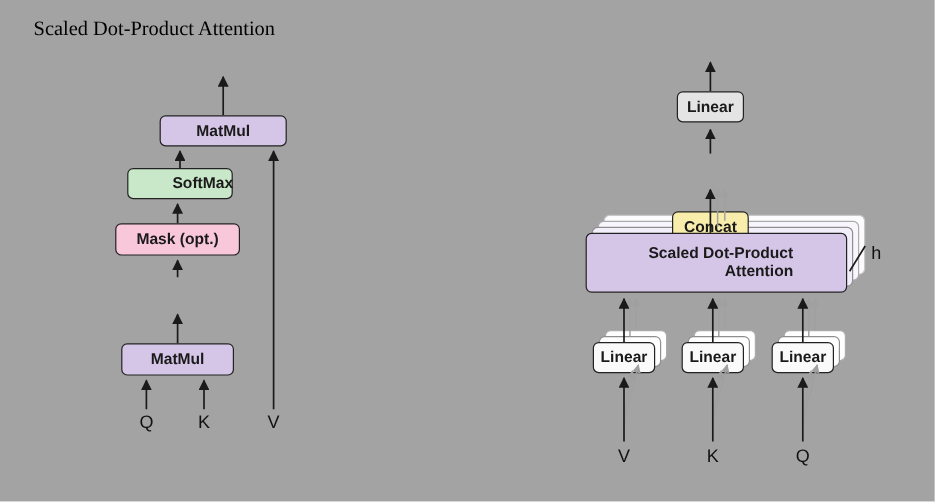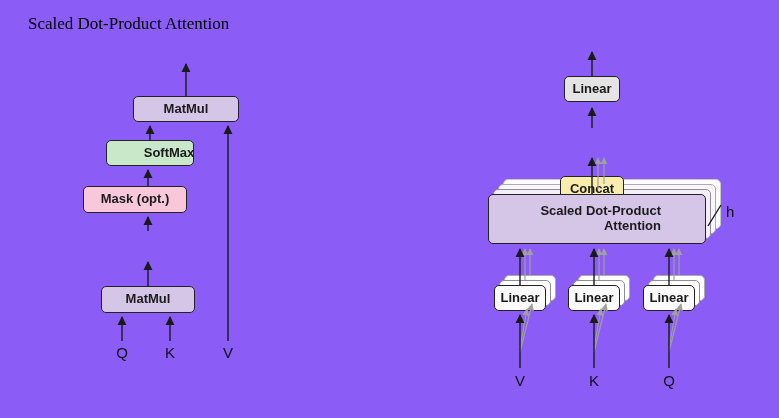--- a/index.html
+++ b/index.html
@@ -1,17 +1,17 @@
 <!DOCTYPE html>
 <html><head>
 <meta charset="utf-8">
 <style>
   html,body{margin:0;padding:0;background:#ffffff;}
   .canvas{
-    position:relative;width:779px;height:418px;background:#8b5cf6;overflow:hidden;
+    position:relative;width:779px;height:418px;background:#a3a3a3;overflow:hidden;
     font-family:"Liberation Sans", sans-serif;
   }
   .title{
     position:absolute;font-family:"Liberation Serif", serif;font-size:17px;color:#000;
     white-space:nowrap;
   }
   .left-title{left:28px;top:14px;}
   .right-title{left:612px;top:14px;transform:translateX(-50%);}
   .box{
     position:absolute;box-sizing:border-box;border:1.3px solid #222;border-radius:5px;
@@ -43,21 +43,21 @@
 </style>
 </head>
 <body>
 
 <div class="canvas">
 
   <div class="title left-title">Scaled Dot-Product Attention</div>
 
   <div class="box fill-purple" style="left:133px;top:96px;width:106px;height:26px">MatMul</div>
   <div class="box fill-green" style="left:106px;top:140px;width:88px;height:26px">SoftMax</div>
-  <div class="box fill-pink" style="left:83px;top:186px;width:104px;height:27px">Mask (opt.)</div>
+  <div class="box fill-pink" style="left:96px;top:186px;width:104px;height:27px">Mask (opt.)</div>
   <div class="box fill-purple" style="left:101px;top:286px;width:94px;height:27px">MatMul</div>
 
   <div class="io-label" style="left:110px;top:344px">Q</div>
   <div class="io-label" style="left:158px;top:344px">K</div>
   <div class="io-label" style="left:216px;top:344px">V</div>
 
   <div class="box fill-gray" style="left:564px;top:76px;width:56px;height:26px">Linear</div>
   <div class="box fill-concat" style="left:560px;top:128px;width:64px;height:26px">Concat</div>
 
   <div class="layer l3 sdpa-l3" style="left:503px;top:179px;width:218px;height:50px"></div>

